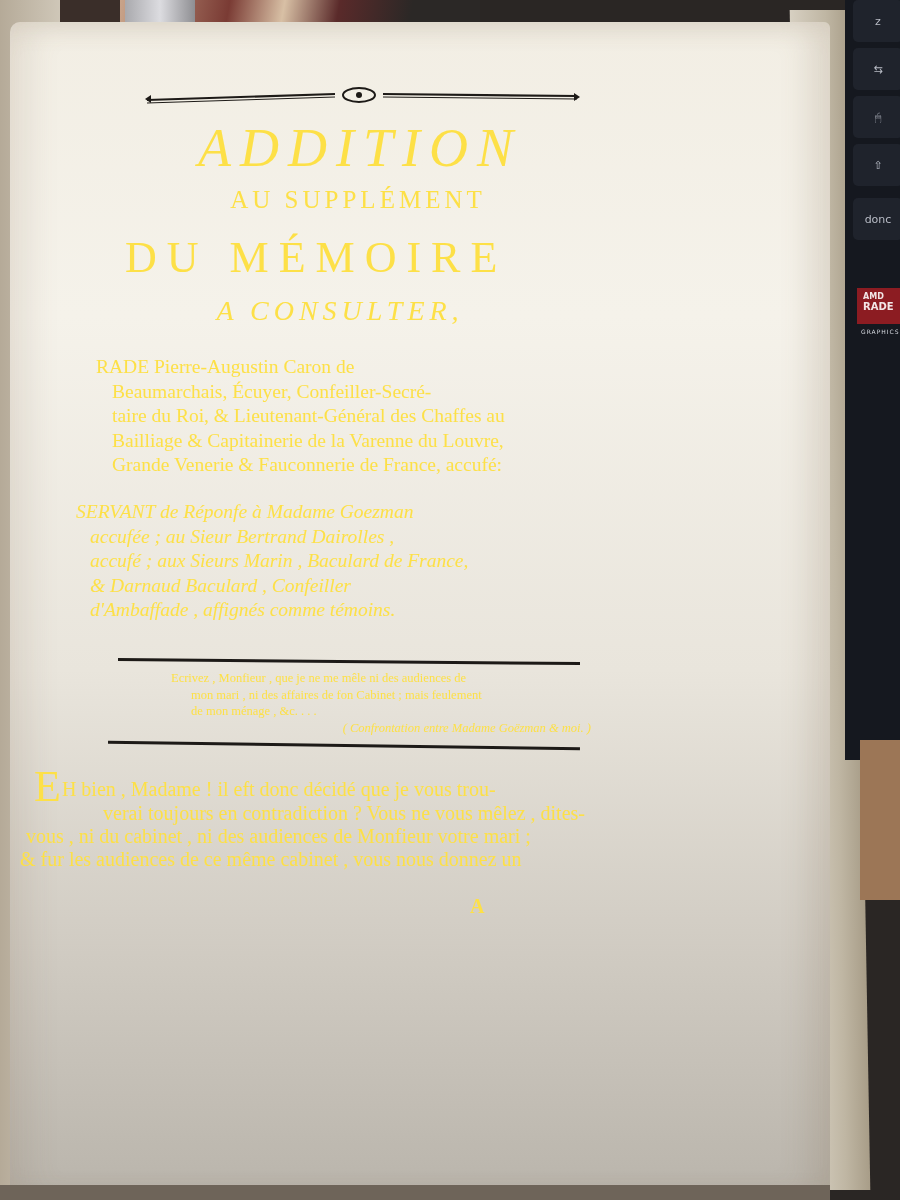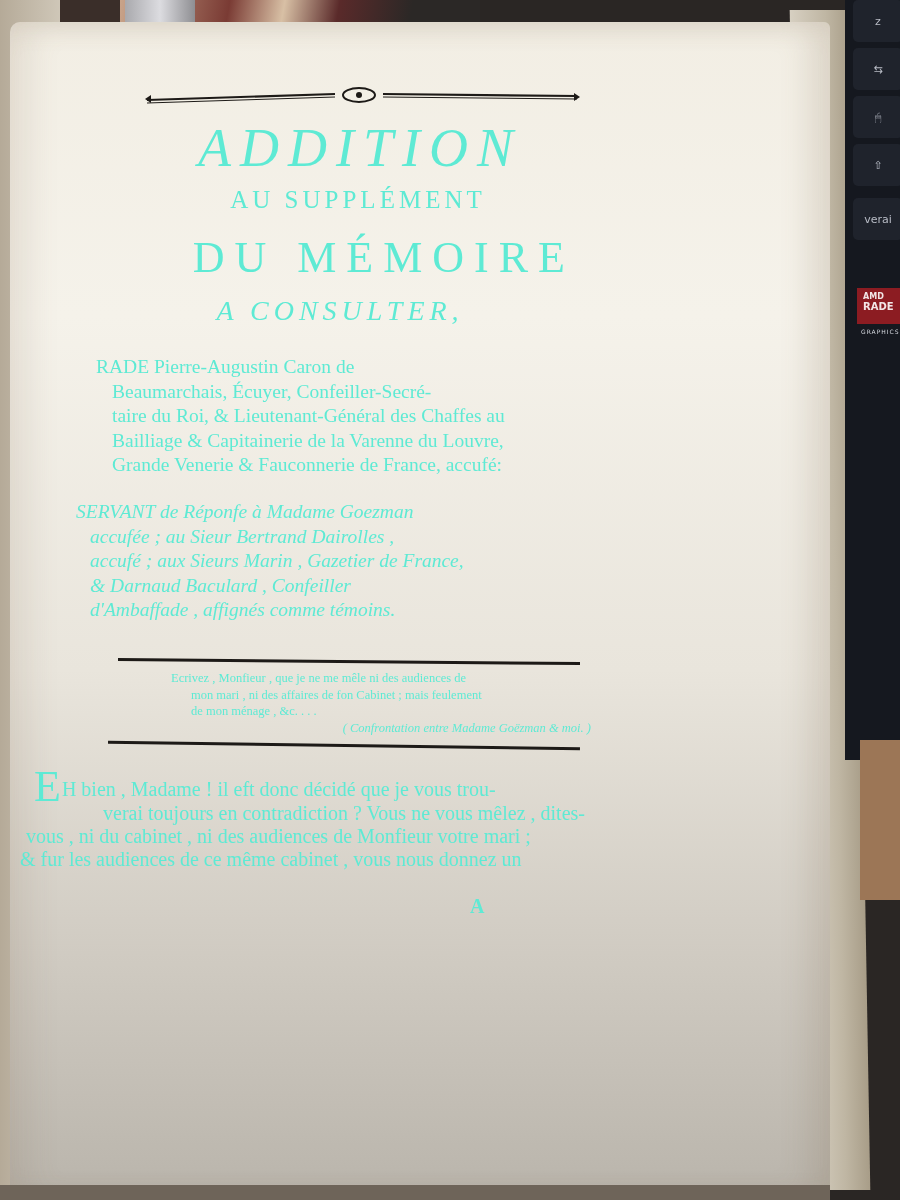--- a/index.html
+++ b/index.html
@@ -59,35 +59,35 @@
     background: linear-gradient(180deg, #f2eee4 0%, #f5f2ea 25%, #e9e5dc 55%, #cfcac1 80%, #b9b4ab 100%);
     border-radius: 10px 6px 0 0;
     box-shadow: inset -20px 0 30px rgba(120,100,70,0.18), inset 20px 0 30px rgba(120,100,70,0.12);
   }
   .page-bottom-edge {
     position: absolute; left: 0; top: 1185px; width: 830px; height: 15px;
     background: #6e6459;
   }
 
   
-  .content { position: absolute; left: 0; top: 0; width: 900px; height: 1200px; color: #5eead4; }
+  .content { position: absolute; left: 0; top: 0; width: 900px; height: 1200px; color: #fde047; }
   .ornament {
     position: absolute; left: 145px; top: 86px; width: 435px; height: 20px;
   }
   .title-addition {
     position: absolute; left: 125px; top: 118px; width: 470px; text-align: center;
     font-family: "Liberation Serif", serif; font-style: italic; font-size: 54px;
     letter-spacing: 9px; line-height: 60px;
   }
   .title-au {
     position: absolute; left: 168px; top: 186px; width: 380px; text-align: center;
     font-family: Liberation Serif, serif; font-size: 25px; letter-spacing: 4px;
   }
   .title-memoire {
-    position: absolute; left: 125px; top: 232px; width: 450px; text-align: right;
+    position: absolute; left: 125px; top: 232px; width: 450px; text-align: left;
     font-family: "Liberation Serif", serif; font-size: 44px; letter-spacing: 10px;
   }
   .title-consulter {
     position: absolute; left: 180px; top: 295px; width: 320px; text-align: center;
     font-family: "Liberation Serif", serif; font-style: italic; font-size: 28px; letter-spacing: 5px;
   }
   .pour-block {
     position: absolute; left: 96px; top: 355px; width: 495px;
     font-family: "Liberation Serif", serif; font-size: 19.5px; line-height: 24.5px;
     text-align: justify;
@@ -141,21 +141,21 @@
   <div class="key" style="top:48px;">
       <span>⇆</span>
     </div>
   <div class="key" style="top:96px;">
       <span>🖱</span>
     </div>
   <div class="key" style="top:144px;">
       <span>⇧</span>
     </div>
   <div class="key" style="top:198px;">
-      <span>verai</span>
+      <span>donc</span>
     </div>
   <div class="amd-badge">
     <div>AMD</div>
     <div style="font-size:10px;">RADE</div>
   </div>
   <div class="amd-sub">GRAPHICS</div>
 </div>
 <div class="desk"></div>
 
 <div class="page"></div>
@@ -182,21 +182,21 @@
     <div class="first">RADE Pierre-Augustin Caron de</div>
     <div>Beaumarchais, Écuyer, Confeiller-Secré-</div>
     <div>taire du Roi, &amp; Lieutenant-Général des Chaffes au</div>
     <div>Bailliage &amp; Capitainerie de la Varenne du Louvre,</div>
     <div>Grande Venerie &amp; Fauconnerie de France, accufé:</div>
   </div>
 
   <div class="servant-block">
     <div class="first">SERVANT de Réponfe à Madame Goezman</div>
     <div>accufée ; au Sieur Bertrand Dairolles ,</div>
-    <div>accufé ; aux Sieurs Marin , Gazetier de France,</div>
+    <div>accufé ; aux Sieurs Marin , Baculard de France,</div>
     <div>&amp; Darnaud Baculard , Confeiller</div>
     <div>d'Ambaffade , affignés comme témoins.</div>
   </div>
 
   <div class="rule" style="left:118px; top:660px; width:462px; transform:rotate(0.5deg);"></div>
   <div class="epigraph">
     <div class="first">Ecrivez , Monfieur , que je ne me mêle ni des audiences de</div>
     <div>mon mari , ni des affaires de fon Cabinet ; mais feulement</div>
     <div>de mon ménage , &amp;c. . . .</div>
     <div class="source">( Confrontation entre Madame Goëzman &amp; moi. )</div>

